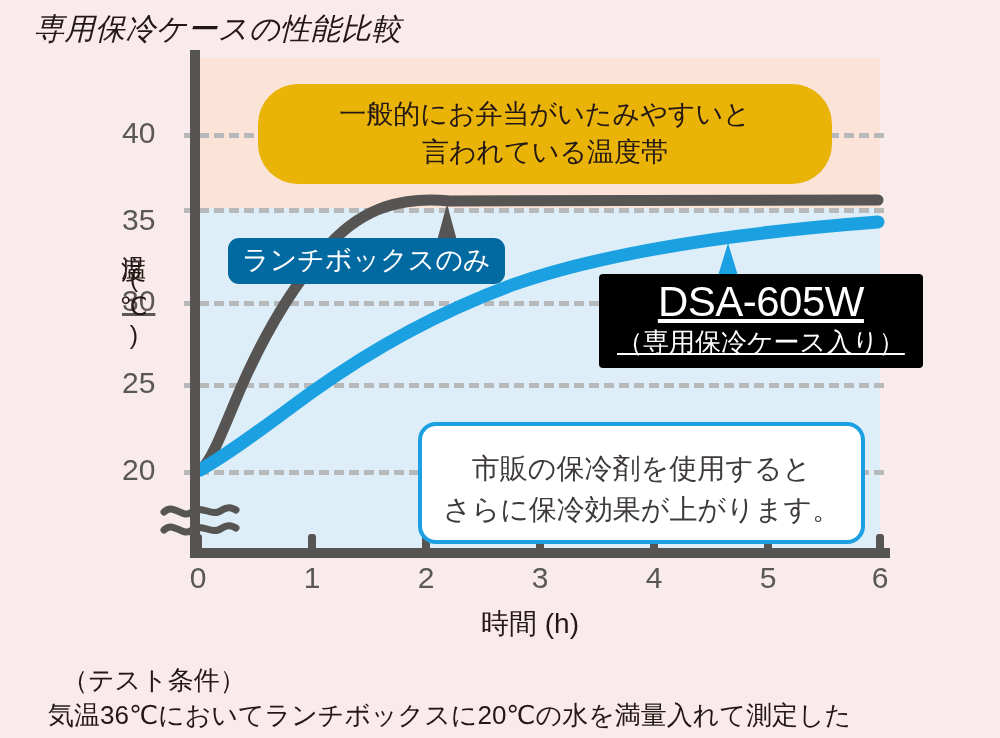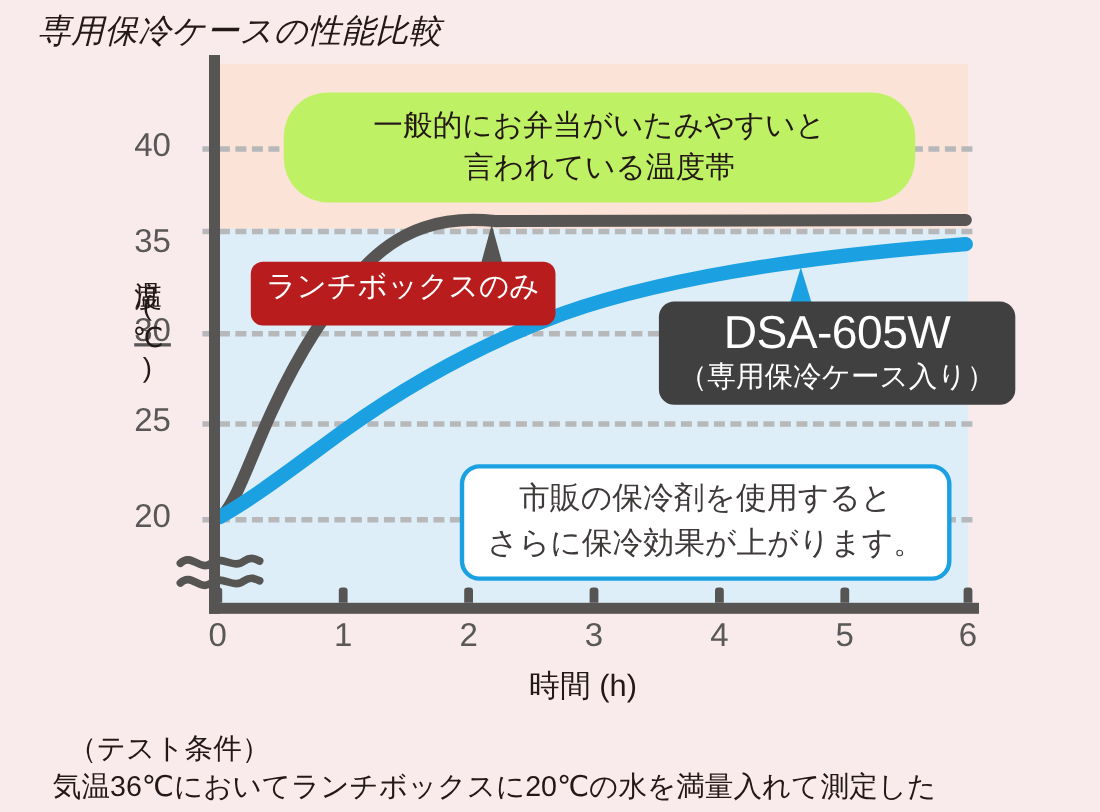--- a/index.html
+++ b/index.html
@@ -175,60 +175,61 @@
     pointer-events: none;
   }
 
   
   #danger-note {
     position: absolute;
     left: 258px;
     top: 84px;
     width: 574px;
     padding: 11px 0 13px;
-    background: #bef264;
+    background: #eab308;
     border-radius: 40px;
     text-align: center;
     font-size: 27px;
     line-height: 38px;
     color: #231815;
   }
 
   
   #lunchbox-callout {
     position: absolute;
     left: 228px;
     top: 238px;
-    background: #b91c1c;
+    background: #0369a1;
     border-radius: 11px;
-    padding: 6px 14px 20px;
+    padding: 6px 14px 8px;
     font-size: 27px;
     line-height: 32px;
     color: #ffffff;
     white-space: nowrap;
   }
   #lunchbox-pointer {
     position: absolute;
     left: 432px;
     top: 204px;
     width: 30px;
     height: 44px;
   }
 
   
   #product-callout {
     position: absolute;
     left: 599px;
     top: 274px;
-    background: #404040;
-    border-radius: 14px;
+    background: #000000;
+    border-radius: 4px;
     padding: 4px 18px 10px;
     text-align: center;
     color: #ffffff;
     white-space: nowrap;
+    text-decoration: underline;
   }
   #product-name {
     font-size: 42px;
     line-height: 48px;
     letter-spacing: -0.5px;
   }
   #product-sub {
     font-size: 26px;
     line-height: 32px;
   }
@@ -242,21 +243,21 @@
 
   
   #tip-box {
     position: absolute;
     left: 418px;
     top: 422px;
     width: 447px;
     background: #ffffff;
     border: 4px solid #1ba1e2;
     border-radius: 18px;
-    padding: 6px 0 10px;
+    padding: 22px 0 10px;
     text-align: center;
     font-size: 28px;
     line-height: 41px;
     color: #3e3a39;
   }
 
   
   #footnote {
     position: absolute;
     left: 48px;

